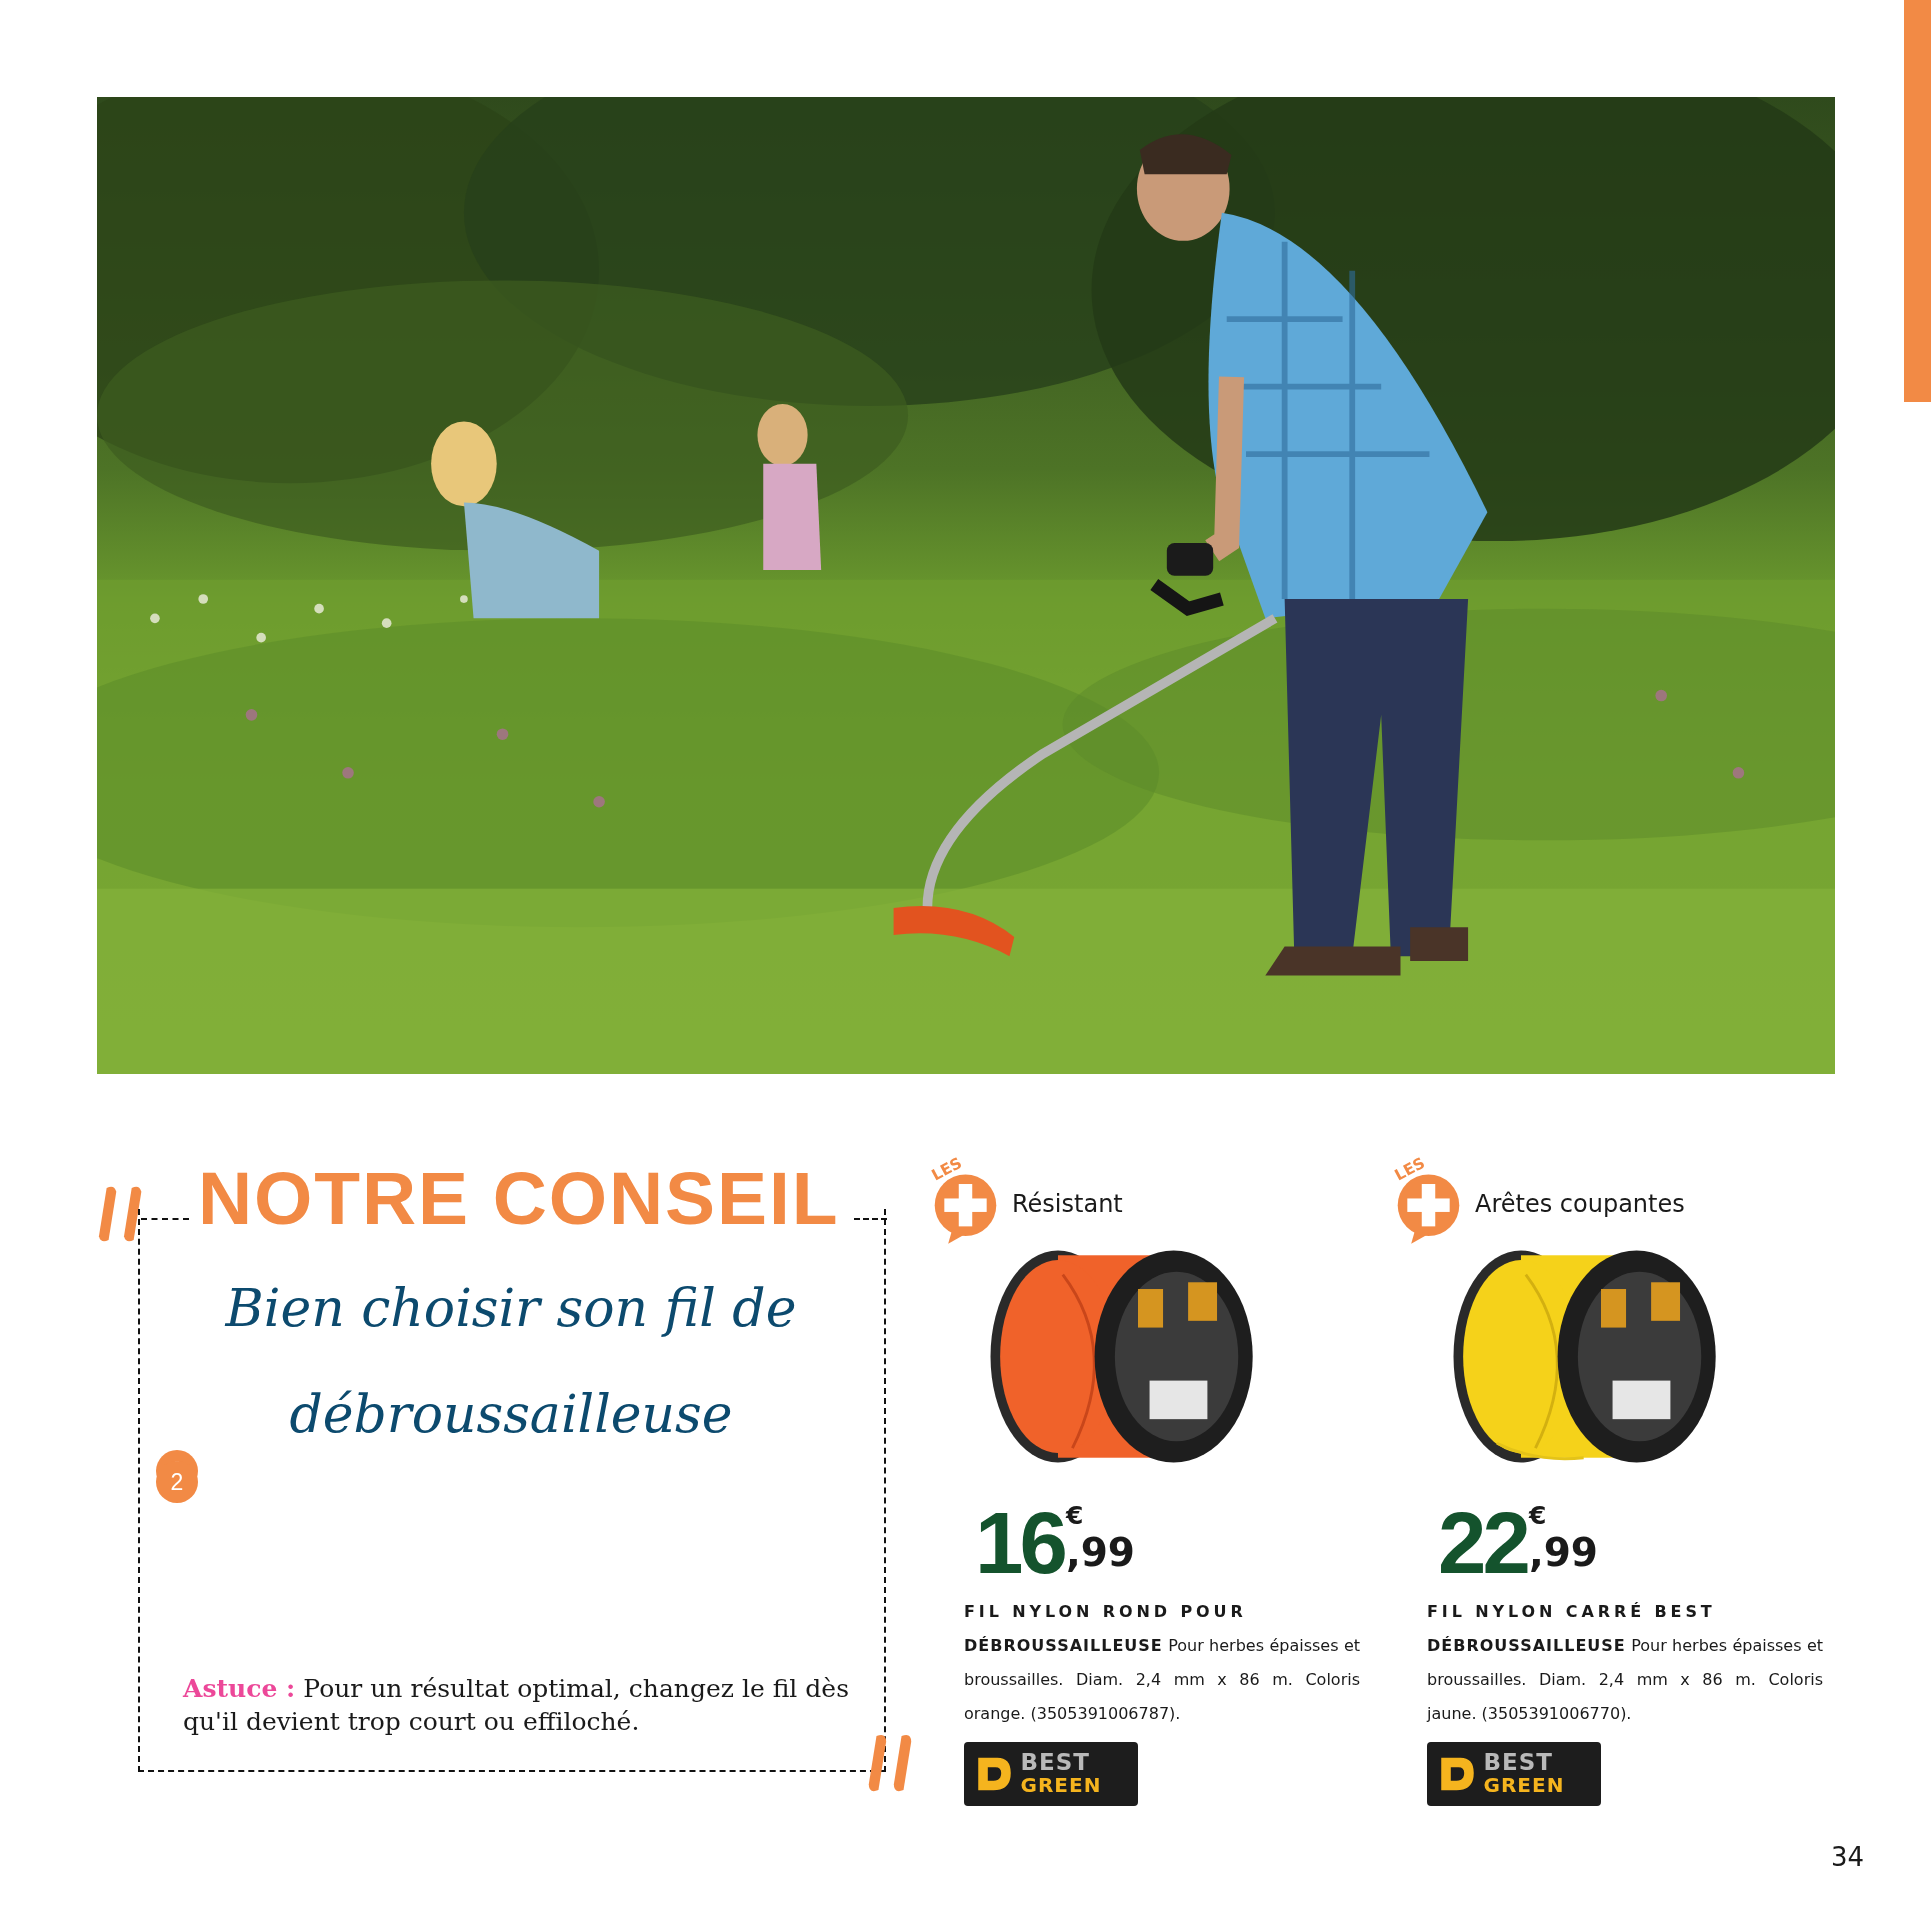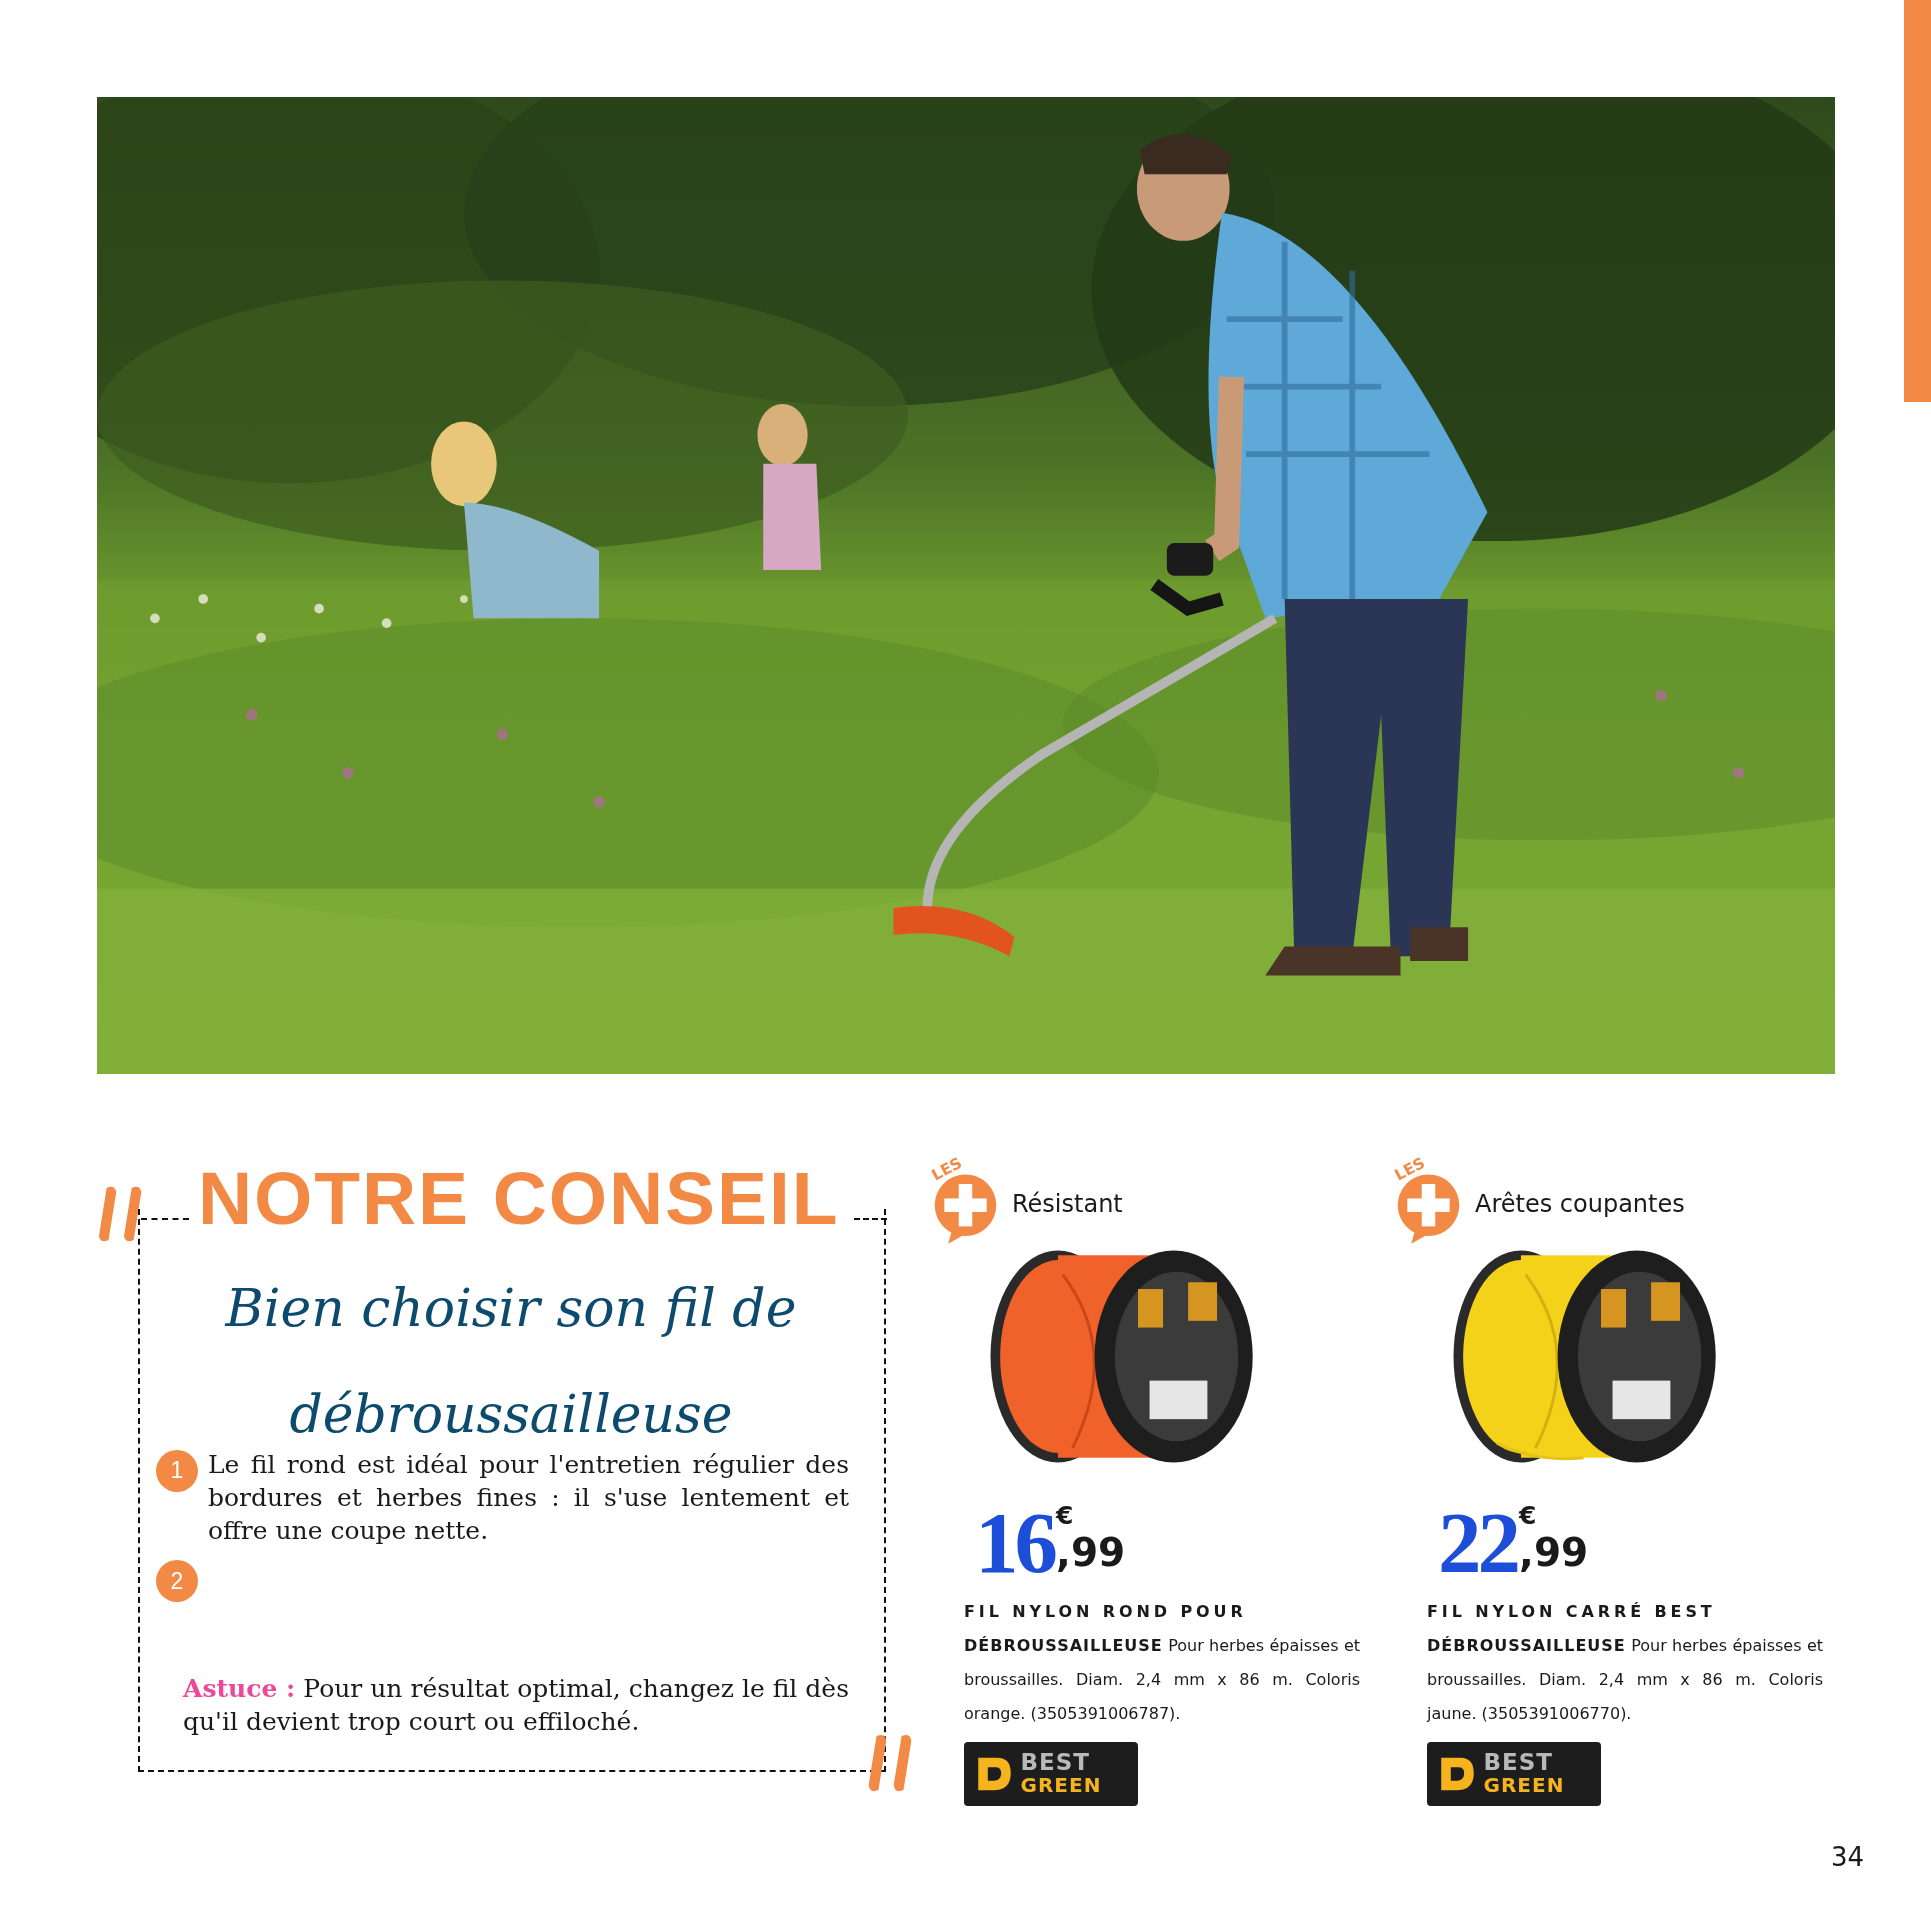--- a/index.html
+++ b/index.html
@@ -36,22 +36,22 @@
 
   
   .product { position: absolute; top: 1149px; width: 425px; height: 676px; }
   .product-1 { left: 927px; }
   .product-2 { left: 1390px; }
   .les-plus { position: absolute; left: 0; top: 0; width: 77px; height: 97px; }
   .plus-label { position: absolute; left: 85px; top: 41px; font-family: "DejaVu Sans", sans-serif;
     font-size: 24px; color: #1a1a1a; white-space: nowrap; }
   .spool { position: absolute; left: 39px; top: 87px; width: 290px; height: 241px; }
   .price { position: absolute; left: 48px; top: 350px; display: flex; align-items: flex-start; }
-  .price-int { font-family: Liberation Serif, serif; font-weight: 700; font-size: 87px; line-height: 87px;
-    letter-spacing: -3.9px; color: #1d4ed8; }
+  .price-int { font-family: Liberation Sans, sans-serif; font-weight: 700; font-size: 87px; line-height: 87px;
+    letter-spacing: -3.9px; color: #14532d; }
   .price-side { display: flex; flex-direction: column; margin-left: 1.9px; }
   .price-cur { font-family: "DejaVu Sans", sans-serif; font-weight: 700; font-size: 25px; line-height: 25px; margin-top: 3.9px; }
   .price-dec { font-family: "DejaVu Sans", sans-serif; font-weight: 700; font-size: 39px; line-height: 42px; margin-top: 3.9px; }
   .desc { position: absolute; left: 37px; top: 446px; width: 396px; font-family: "DejaVu Sans", sans-serif;
     font-size: 16px; line-height: 34px; color: #1a1a1a; text-align: justify; }
   .desc-title { font-weight: 700; letter-spacing: 3.9px; }
   .desc-title-2 { font-weight: 700; letter-spacing: 1px; }
   .brand { position: absolute; left: 37px; top: 593px; width: 174px; height: 64px; background: #1d1d1d;
     border-radius: 3.9px; display: flex; align-items: center; padding-left: 9.7px; }
   .brand svg { width: 41px; height: 44px; }
@@ -124,21 +124,20 @@
   <path d="M36 8 Q44 4 46 12 L38 62 Q30 66 28 58 Z" fill="#f28a45"></path>
 </svg>
 <div class="dash-top-left"></div>
 <div class="dash-top-right"></div>
 <div class="dash-box"></div>
 <div class="conseil-title">NOTRE CONSEIL</div>
 <div class="conseil-subtitle">Bien choisir son fil de débroussailleuse</div>
 <ul class="conseil-list">
   <li class="conseil-item">
     <span class="num-badge">1</span>
-    <span>Le fil rond est idéal pour l'entretien régulier des bordures et herbes fines : il s'use lentement et offre une coupe nette.</span>
   </li>
   <li class="conseil-item">
     <span class="num-badge">2</span>
   </li>
 </ul>
 <p class="astuce">
   <span class="astuce-label">Astuce :</span><span> Pour un résultat optimal, changez le fil dès qu'il devient trop court ou effiloché.</span>
 </p>
 <svg class="quote-close" viewBox="0 0 56 70">
   <path d="M14 6 Q24 2 24 12 L16 62 Q6 66 6 56 Z" fill="#f28a45"></path>

